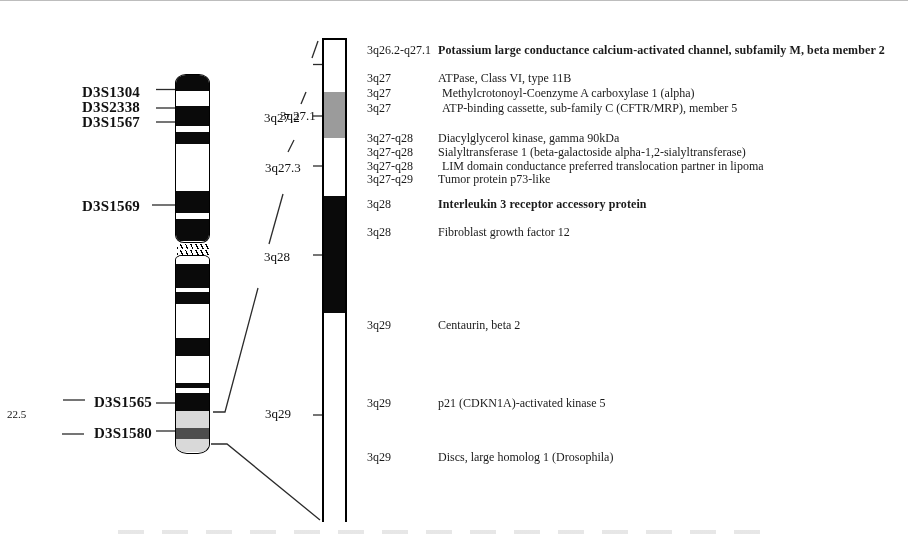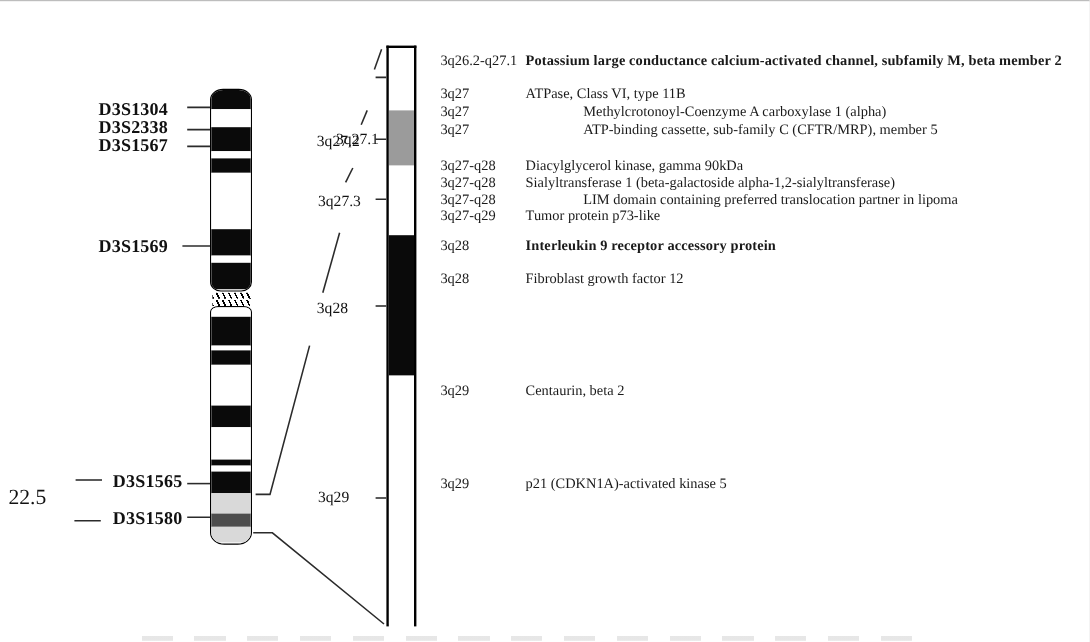--- a/index.html
+++ b/index.html
@@ -7,21 +7,21 @@
     position:relative; width:908px; height:535px; background:#ffffff;
     border-top:1px solid #bdbdbd; border-right:1px solid #d2d2d2;
     overflow:hidden;
     font-family:"Liberation Serif","DejaVu Serif",serif;
     color:#111;
   }
   svg.lines { position:absolute; left:0; top:0; width:908px; height:535px; }
 
   
   .marker { position:absolute; font-weight:bold; font-size:15px; line-height:13px; white-space:nowrap; letter-spacing:0.2px; }
-  .scale-label { position:absolute; font-size:18px; line-height:13px; }
+  .scale-label { position:absolute; font-size:11px; line-height:13px; }
 
   
   .chrom-arm { position:absolute; left:175px; width:35px; background:#fff; border:1.5px solid #000; overflow:hidden; box-sizing:border-box; }
   #arm-top { top:73px; height:169px; border-radius:11px 11px 9px 9px / 9px 9px 8px 8px; }
   #arm-bottom { top:254px; height:199px; border-radius:7px 7px 12px 12px / 5px 5px 10px 10px; }
   .cband { width:100%; }
   .cb-k { background:#0a0a0a; }
   .cb-w { background:#ffffff; }
   .cb-lg { background:#d9d9d9; }
   .cb-dg { background:#4d4d4d; }
@@ -37,21 +37,21 @@
   .rb-g { background:#9b9b9b; }
   .rb-k { background:#0a0a0a; }
 
   .bandlabel { position:absolute; font-size:13px; line-height:13px; white-space:nowrap; }
 
   
   .gene-row { position:absolute; left:367px; font-size:12px; line-height:12px; white-space:nowrap; color:#1a1a1a; }
   .gene-row .band { display:inline-block; width:71px; }
   .gene-row .gene { display:inline-block; }
   .gene-row .gene.bold { font-weight:bold; letter-spacing:0.1px; }
-  .gene-row .gene.indent { padding-left:4px;margin-left:44px; }
+  .gene-row .gene.indent { padding-left:4px; }
 
   
   #bottom-artifact { position:absolute; left:118px; top:529px; width:650px; height:4px; opacity:0.45;
     background:repeating-linear-gradient(90deg,#c9c9c9 0 26px,transparent 26px 44px); }
 </style>
 </head>
 <body>
 
 <div id="canvas">
 
@@ -150,32 +150,35 @@
   <div class="gene-row" style="top:101px">
     <span class="band">3q27</span><span class="gene indent">ATP-binding cassette, sub-family C (CFTR/MRP), member 5</span>
   </div>
   <div class="gene-row" style="top:131px">
     <span class="band">3q27-q28</span><span class="gene">Diacylglycerol kinase, gamma 90kDa</span>
   </div>
   <div class="gene-row" style="top:145px">
     <span class="band">3q27-q28</span><span class="gene">Sialyltransferase 1 (beta-galactoside alpha-1,2-sialyltransferase)</span>
   </div>
   <div class="gene-row" style="top:159px">
-    <span class="band">3q27-q28</span><span class="gene indent">LIM domain containing preferred translocation partner in lipoma</span>
+    <span class="band">3q27-q28</span><span class="gene indent">LIM domain conductance preferred translocation partner in lipoma</span>
   </div>
   <div class="gene-row" style="top:172px">
     <span class="band">3q27-q29</span><span class="gene">Tumor protein p73-like</span>
   </div>
   <div class="gene-row" style="top:197px">
-    <span class="band">3q28</span><span class="gene bold">Interleukin 9 receptor accessory protein</span>
+    <span class="band">3q28</span><span class="gene bold">Interleukin 3 receptor accessory protein</span>
   </div>
   <div class="gene-row" style="top:225px">
     <span class="band">3q28</span><span class="gene">Fibroblast growth factor 12</span>
   </div>
   <div class="gene-row" style="top:318px">
     <span class="band">3q29</span><span class="gene">Centaurin, beta 2</span>
   </div>
   <div class="gene-row" style="top:396px">
     <span class="band">3q29</span><span class="gene">p21 (CDKN1A)-activated kinase 5</span>
   </div>
+  <div class="gene-row" style="top:450px">
+    <span class="band">3q29</span><span class="gene">Discs, large homolog 1 (Drosophila)</span>
+  </div>
 
   <div id="bottom-artifact"></div>
 </div>
 
 </body></html>

